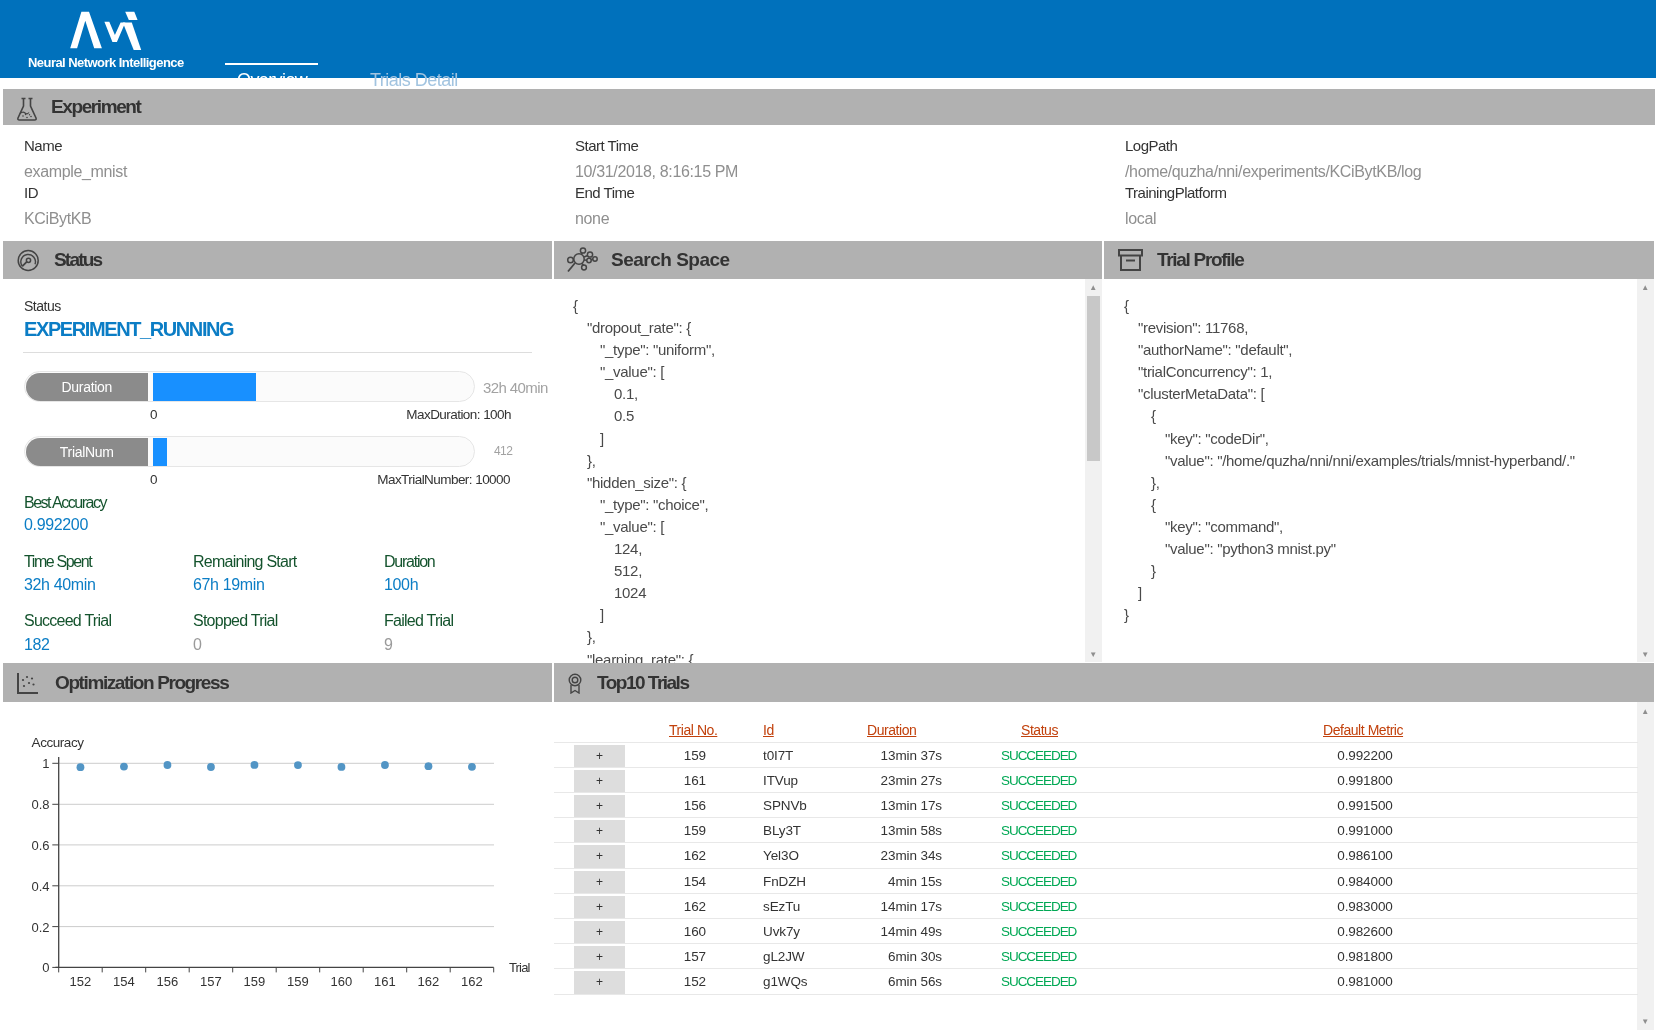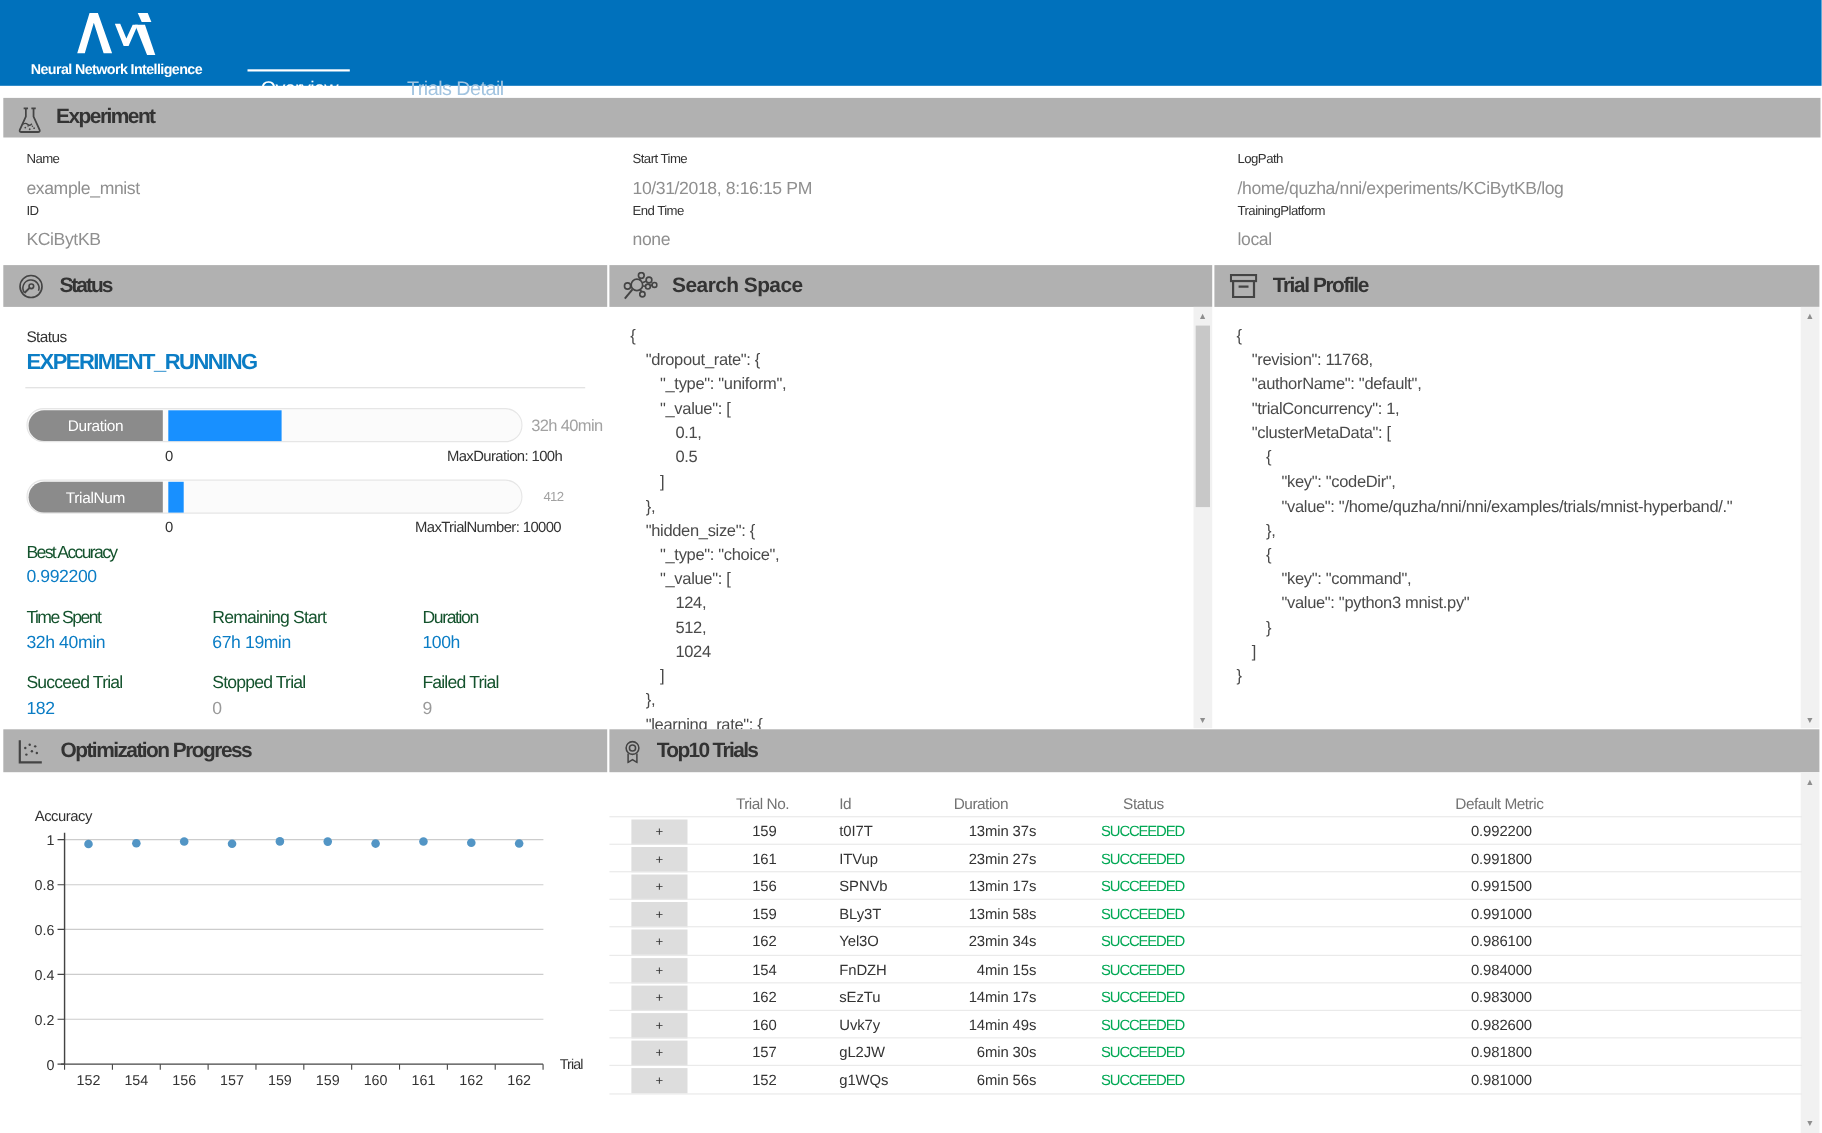--- a/index.html
+++ b/index.html
@@ -6,35 +6,35 @@
 body{width:1656px;height:1030px;overflow:hidden;font-family:"Liberation Sans",sans-serif;background:#fff;position:relative;}
 .abs{position:absolute;}
 .navbar{position:absolute;left:0;top:0;width:1656px;height:78px;background:#0071bc;}
 .logotext{position:absolute;left:28px;top:56px;color:#fff;font-size:13px;font-weight:bold;letter-spacing:-0.55px;line-height:1;}
 .navlink{position:absolute;top:42px;font-size:18px;line-height:1;margin-top:29px;}
 .ov{left:237px;color:#fff;letter-spacing:-0.6px;}
 .td{left:370px;color:#a2c4e0;letter-spacing:-0.5px;}
 .ovline{position:absolute;left:225px;top:63px;width:93px;height:2px;background:#fff;}
 .hbar{position:absolute;background:#b1b1b1;}
 .htitle{position:absolute;color:#333;font-size:19px;font-weight:bold;}
-.lbl{position:absolute;color:#333;font-size:12px;letter-spacing:-0.5px;line-height:1.2;}
+.lbl{position:absolute;color:#333;font-size:15px;letter-spacing:-0.5px;line-height:1.2;}
 .slbl{position:absolute;color:#333;font-size:13.5px;letter-spacing:-0.55px;line-height:1.2;}
 .glbl{position:absolute;color:#14532d;font-size:16px;letter-spacing:-0.75px;line-height:1.2;}
 .val{position:absolute;color:#8f8f8f;font-size:16px;letter-spacing:-0.35px;line-height:1.2;}
 .bval{position:absolute;color:#0b7dc5;font-size:16px;letter-spacing:-0.35px;line-height:1.2;}
 .gval{position:absolute;color:#9a9a9a;font-size:16px;letter-spacing:-0.35px;line-height:1.2;}
 .json{position:absolute;font-size:15px;color:#4a4a4a;line-height:22.1px;letter-spacing:-0.3px;}
 .json div{white-space:pre;}
 .sb-track{position:absolute;width:16.5px;background:#f1f1f1;}
 .sb-thumb{position:absolute;width:12.4px;background:#c8c8c8;}
 .sb-arrow{position:absolute;width:16.5px;height:13px;color:#8e8e8e;font-size:8px;text-align:center;line-height:13px;}
 .trow{position:absolute;left:554px;width:1084px;height:26px;border-top:1px solid #e8e8e8;}
 .plus{position:absolute;left:20px;top:2px;width:51px;height:23px;background:#ddd;color:#333;text-align:center;line-height:22px;font-size:12px;}
 .tc{position:absolute;top:5px;font-size:13.5px;color:#333;letter-spacing:-0.1px;line-height:1.2;}
-.th{position:absolute;font-size:14px;color:#737373;letter-spacing:-0.45px;line-height:1.2;}
+.th{position:absolute;font-size:14px;color:#c2410c;letter-spacing:-0.45px;line-height:1.2;text-decoration:underline;}
 .succ{color:#00a854;letter-spacing:-1.05px;}
 </style>
 </head>
 <body>
 
 <div class="navbar"></div>
 <svg class="abs" style="left:69px;top:10px" width="75" height="41" viewBox="0 0 75 41">
   <g fill="#ffffff">
     <polygon points="12.4,1.8 20.0,1.8 32.9,38.3 25.2,38.3 16.3,10.7 8.1,38.3 1.2,38.3"></polygon>
     <polygon points="35.4,11.7 40.3,11.7 45.9,25.0 51.6,12.6 56.3,12.6 47.9,31.9 43.4,31.9"></polygon>

